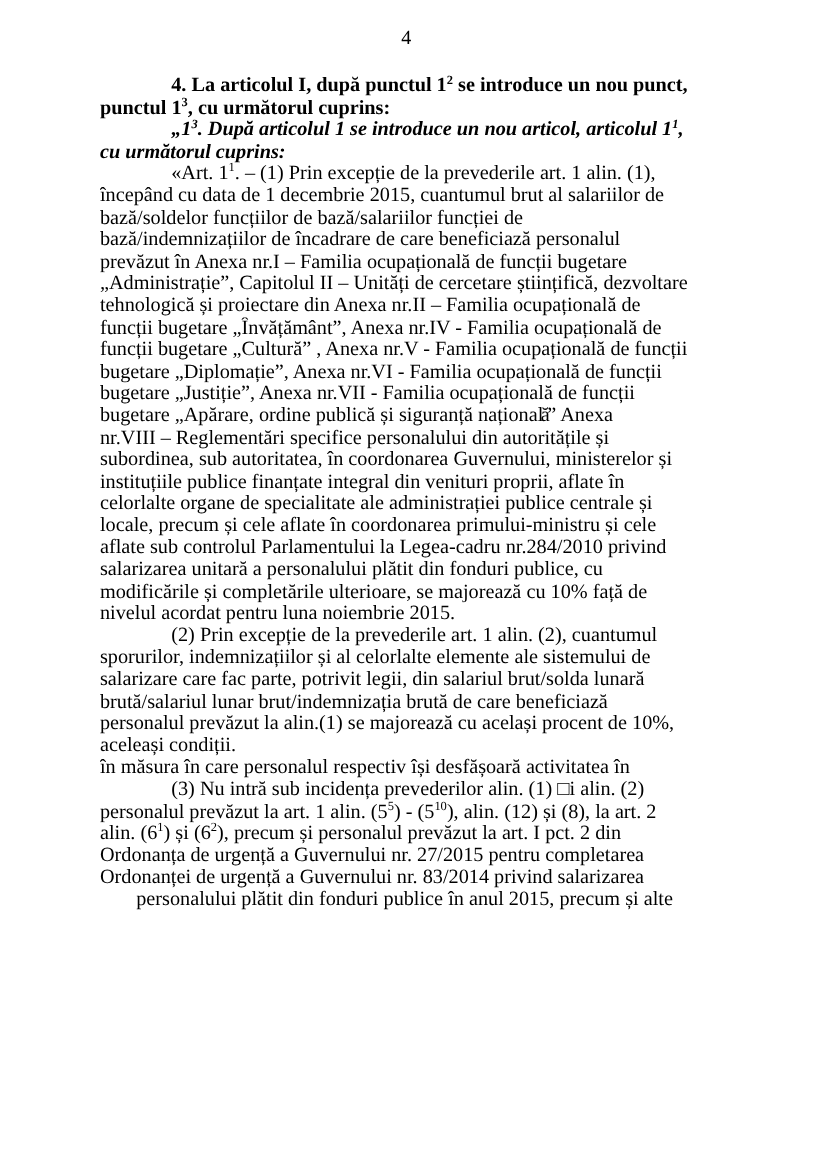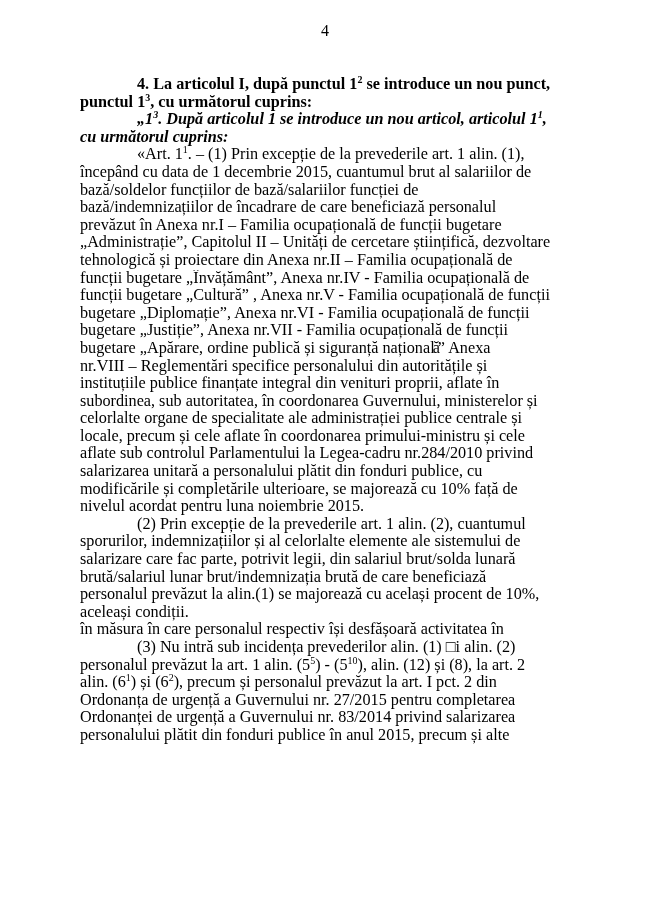--- a/index.html
+++ b/index.html
@@ -1,20 +1,20 @@
 <!DOCTYPE html>
 <html><head>
 <meta charset="utf-8">
 <style>
   html, body { margin: 0; padding: 0; background: #ffffff; }
   body { width: 650px; height: 919px; position: relative; overflow: hidden;
          font-family: "Liberation Serif", "DejaVu Serif", serif; color: #000; }
   .page-num { position: absolute; top: 22px; left: 0; width: 650px; text-align: center;
               font-size: 16px; }
-  .doc { position: absolute; left: 80px; top: 76px; width: 508px; }
+  .doc { position: absolute; left: 80px; top: 60px; width: 508px; }
   .line { display: block; font-size: 16.2px; line-height: 17.6px; height: 17.6px;
           white-space: nowrap; text-align: justify; text-align-last: justify; }
   .line.last { text-align-last: left; }
   .indent { padding-left: 57px; }
   .bold { font-weight: bold; }
   .bi { font-weight: bold; font-style: italic; }
   sup { font-size: 10px; line-height: 0; vertical-align: 6px; }
   .artifact { display: inline-block; letter-spacing: -2px; }
 </style>
 </head>
@@ -37,22 +37,22 @@
     <span class="line" style="white-space: normal; overflow: hidden;"><span style="white-space: nowrap; display: inline-block;">bază/indemnizațiilor de încadrare de care beneficiază personalul</span></span>
     <span class="line" style="white-space: normal; overflow: hidden;"><span style="white-space: nowrap; display: inline-block;">prevăzut în Anexa nr.I – Familia ocupațională de funcții bugetare</span></span>
     <span class="line" style="white-space: normal; overflow: hidden;"><span style="white-space: nowrap; display: inline-block;">„Administrație”, Capitolul II – Unități de cercetare științifică, dezvoltare</span></span>
     <span class="line" style="white-space: normal; overflow: hidden;"><span style="white-space: nowrap; display: inline-block;">tehnologică și proiectare din  Anexa nr.II – Familia ocupațională de</span></span>
     <span class="line" style="white-space: normal; overflow: hidden;"><span style="white-space: nowrap; display: inline-block;">funcții bugetare „Învățământ”, Anexa nr.IV - Familia ocupațională de</span></span>
     <span class="line" style="white-space: normal; overflow: hidden;"><span style="white-space: nowrap; display: inline-block;">funcții bugetare „Cultură” , Anexa nr.V - Familia ocupațională de funcții</span></span>
     <span class="line" style="white-space: normal; overflow: hidden;"><span style="white-space: nowrap; display: inline-block;">bugetare „Diplomație”, Anexa nr.VI - Familia ocupațională de funcții</span></span>
     <span class="line" style="white-space: normal; overflow: hidden;"><span style="white-space: nowrap; display: inline-block;">bugetare „Justiție”, Anexa nr.VII - Familia ocupațională de funcții</span></span>
     <span class="line last"><span>bugetare „Apărare, ordine publică și siguranță naționa</span><span class="artifact">lă</span><span>” Anexa</span></span>
     <span class="line" style="white-space: normal; overflow: hidden;"><span style="white-space: nowrap; display: inline-block;">nr.VIII – Reglementări specifice personalului din autoritățile și</span></span>
+    <span class="line" style="white-space: normal; overflow: hidden;"><span style="white-space: nowrap; display: inline-block;">subordinea, sub autoritatea, în coordonarea Guvernului, ministerelor și</span></span>
     <span class="line" style="white-space: normal; overflow: hidden;"><span style="white-space: nowrap; display: inline-block;">instituțiile publice finanțate integral din venituri proprii, aflate în</span></span>
-    <span class="line" style="white-space: normal; overflow: hidden;"><span style="white-space: nowrap; display: inline-block;">subordinea, sub autoritatea, în coordonarea Guvernului, ministerelor și</span></span>
     <span class="line" style="white-space: normal; overflow: hidden;"><span style="white-space: nowrap; display: inline-block;">celorlalte organe de specialitate ale administrației publice centrale și</span></span>
     <span class="line" style="white-space: normal; overflow: hidden;"><span style="white-space: nowrap; display: inline-block;">locale, precum și cele aflate în coordonarea primului-ministru și cele</span></span>
     <span class="line" style="white-space: normal; overflow: hidden;"><span style="white-space: nowrap; display: inline-block;">aflate sub controlul Parlamentului la Legea-cadru nr.284/2010  privind</span></span>
     <span class="line" style="white-space: normal; overflow: hidden;"><span style="white-space: nowrap; display: inline-block;">salarizarea unitară a personalului plătit din fonduri publice, cu</span></span>
     <span class="line" style="white-space: normal; overflow: hidden;"><span style="white-space: nowrap; display: inline-block;">modificările și completările ulterioare,  se majorează cu 10% față de</span></span>
     <span class="line last">nivelul acordat pentru luna noiembrie 2015.</span>
   </div>
 
   <div>
     <span class="line indent" style="white-space: normal; overflow: hidden;"><span style="white-space: nowrap; display: inline-block;">(2) Prin excepție de la prevederile art. 1 alin. (2), cuantumul</span></span>
@@ -63,15 +63,15 @@
     <span class="line last">aceleași condiții.</span>
     <span class="line" style="white-space: normal; overflow: hidden;"><span style="white-space: nowrap; display: inline-block;">în măsura în care personalul respectiv își desfășoară activitatea în</span></span>
   </div>
 
   <div>
     <span class="line indent" style="white-space: normal; overflow: hidden;"><span style="white-space: nowrap; display: inline-block;">(3) Nu intră sub incidența prevederilor alin. (1) □i alin. (2)</span></span>
     <span class="line" style="white-space: normal; overflow: hidden;"><span style="white-space: nowrap; letter-spacing: -0.000197785px; display: inline-block;"><span>personalul prevăzut la art. 1 alin. (5</span><sup>5</sup><span>) - (5</span><sup>10</sup><span>), alin. (12) și (8), la art. 2</span></span></span>
     <span class="line" style="white-space: normal; overflow: hidden;"><span style="white-space: nowrap; display: inline-block;"><span>alin. (6</span><sup>1</sup><span>) și (6</span><sup>2</sup><span>), precum și personalul prevăzut la art. I pct. 2 din</span></span></span>
     <span class="line" style="white-space: normal; overflow: hidden;"><span style="white-space: nowrap; display: inline-block;">Ordonanța de urgență a Guvernului nr. 27/2015 pentru completarea</span></span>
     <span class="line" style="white-space: normal; overflow: hidden;"><span style="white-space: nowrap; display: inline-block;">Ordonanței de urgență a Guvernului nr. 83/2014 privind salarizarea</span></span>
-    <span class="line" style="white-space: normal; overflow: hidden;"><span style="white-space: nowrap; display: inline-block;">personalului plătit din fonduri publice în anul 2015,  precum și alte</span></span>
+    <span class="line" style="white-space: normal; overflow: hidden; margin-left: 29px;"><span style="white-space: nowrap; display: inline-block;">personalului plătit din fonduri publice în anul 2015,  precum și alte</span></span>
   </div>
 </div>
 
 </body></html>

